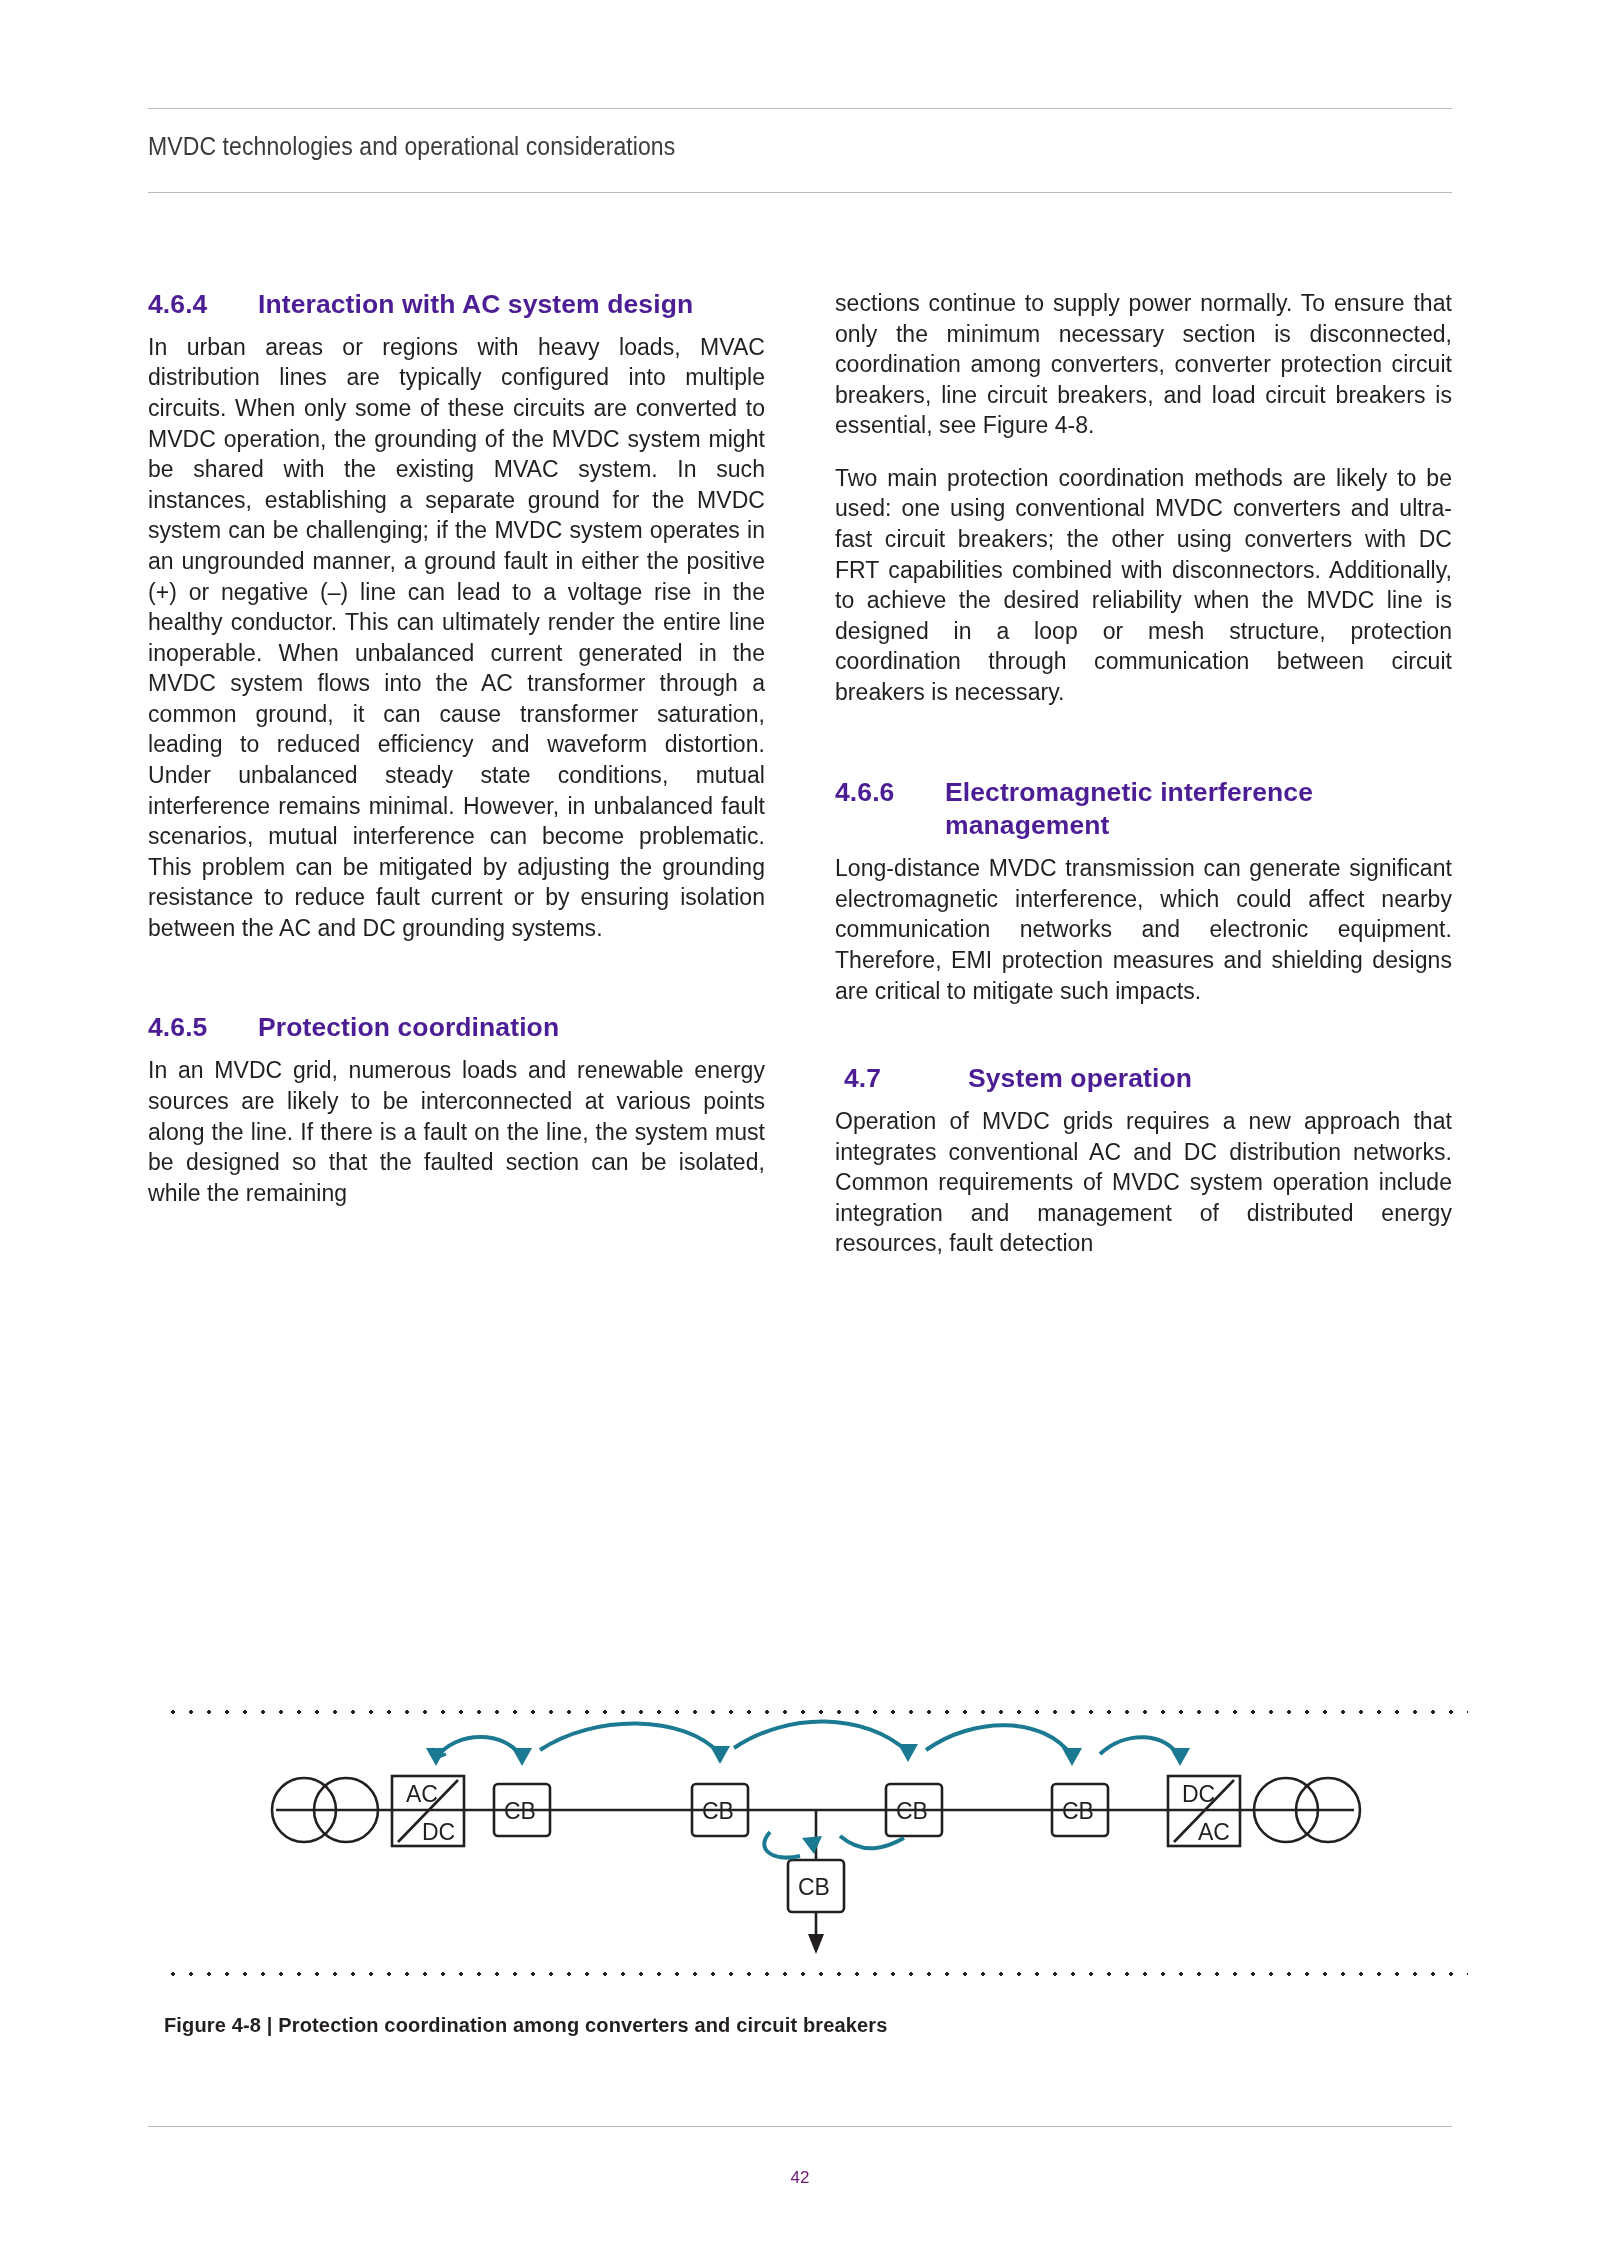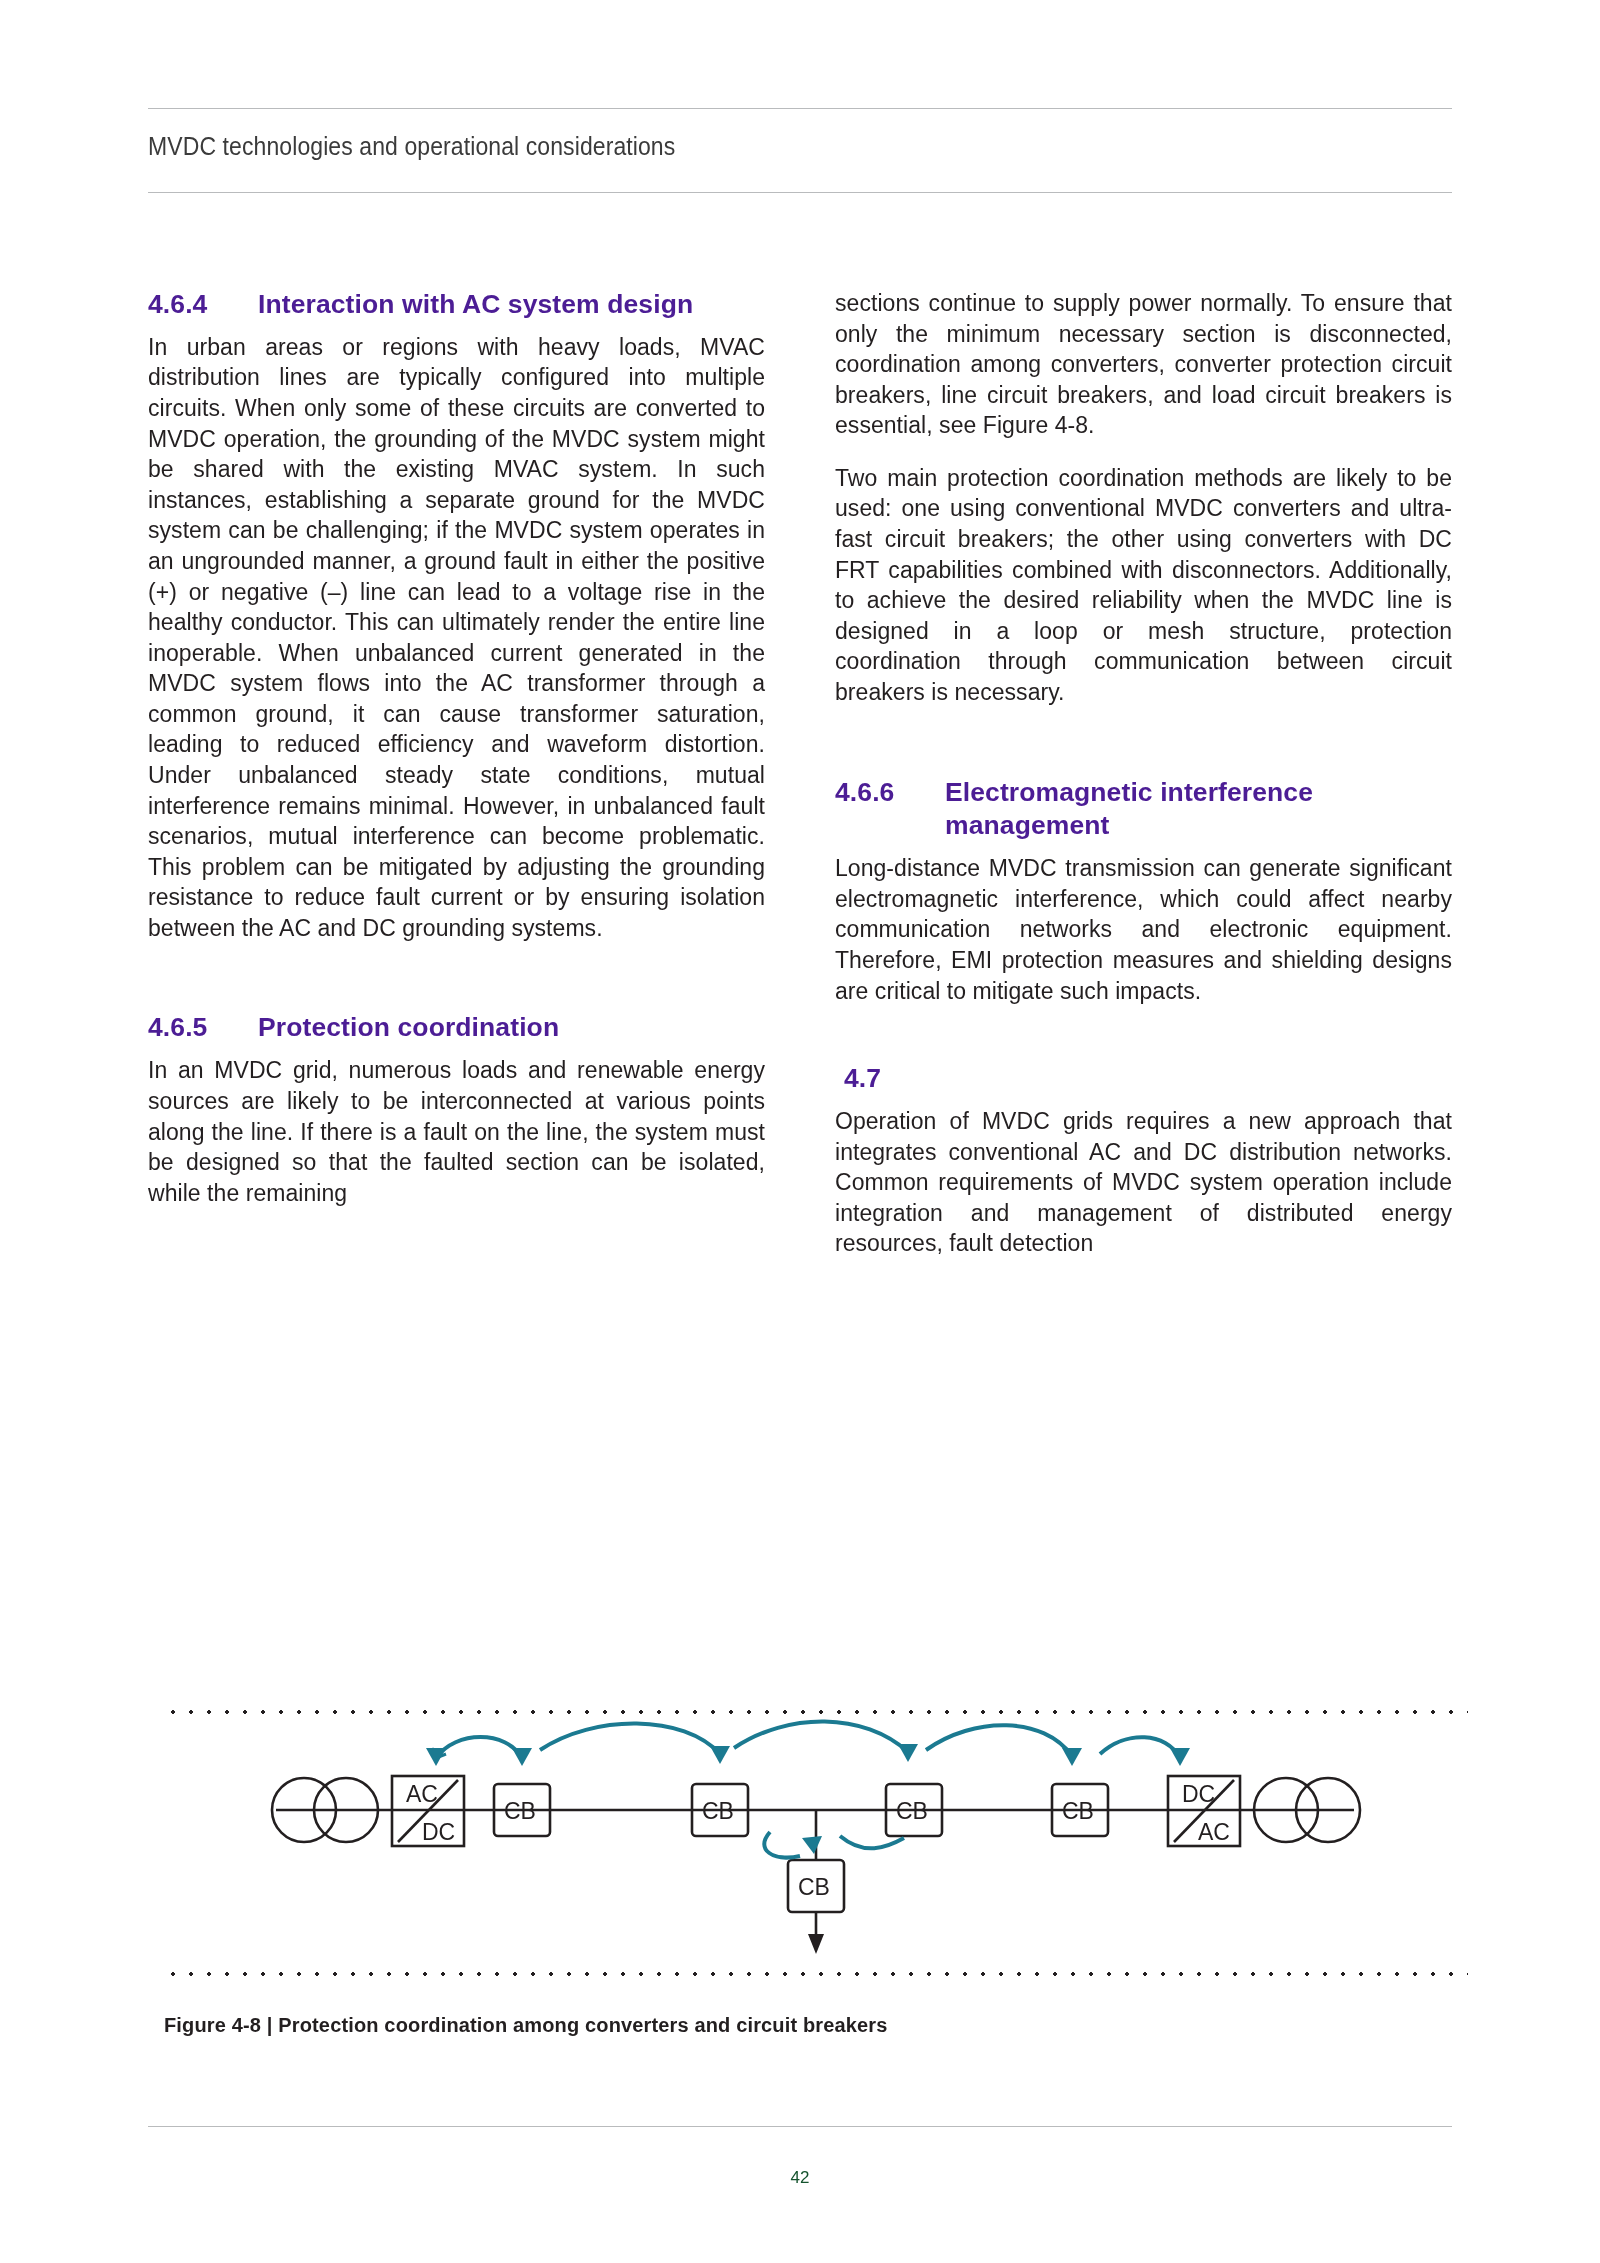--- a/index.html
+++ b/index.html
@@ -129,21 +129,21 @@
     top: 2126px;
     border-top: 1px solid #b9bbbd;
   }
   .page-number {
     position: absolute;
     top: 2168px;
     left: 0;
     width: 1600px;
     text-align: center;
     font-size: 17px;
-    color: #14532d;
+    color: #701a75;
   }
 </style>
 </head>
 <body>
 
 <div class="page">
 
   <div class="header-rule-top"></div>
   <div class="header-title">MVDC technologies and operational considerations</div>
   <div class="header-rule-bottom"></div>
@@ -180,20 +180,21 @@
         <span class="num">4.6.6</span>
         <span class="ttl">Electromagnetic interference management</span>
       </h2>
 
       <p class="body">Long-distance MVDC transmission can generate significant electromagnetic interference, which could affect nearby communication networks and electronic equipment. Therefore, EMI protection measures and shielding designs are critical to mitigate such impacts.</p>
 
       <div class="gap-md"></div>
 
       <h2 class="sec wide">
         <span class="num">4.7</span>
+        <span class="ttl">System operation</span>
       </h2>
 
       <p class="body">Operation of MVDC grids requires a new approach that integrates conventional AC and DC distribution networks. Common requirements of MVDC system operation include integration and management of distributed energy resources, fault detection</p>
     </div>
   </div>
 
   <div class="figure-wrap">
     <div class="dots"></div>
 
     <div class="figure-body">

